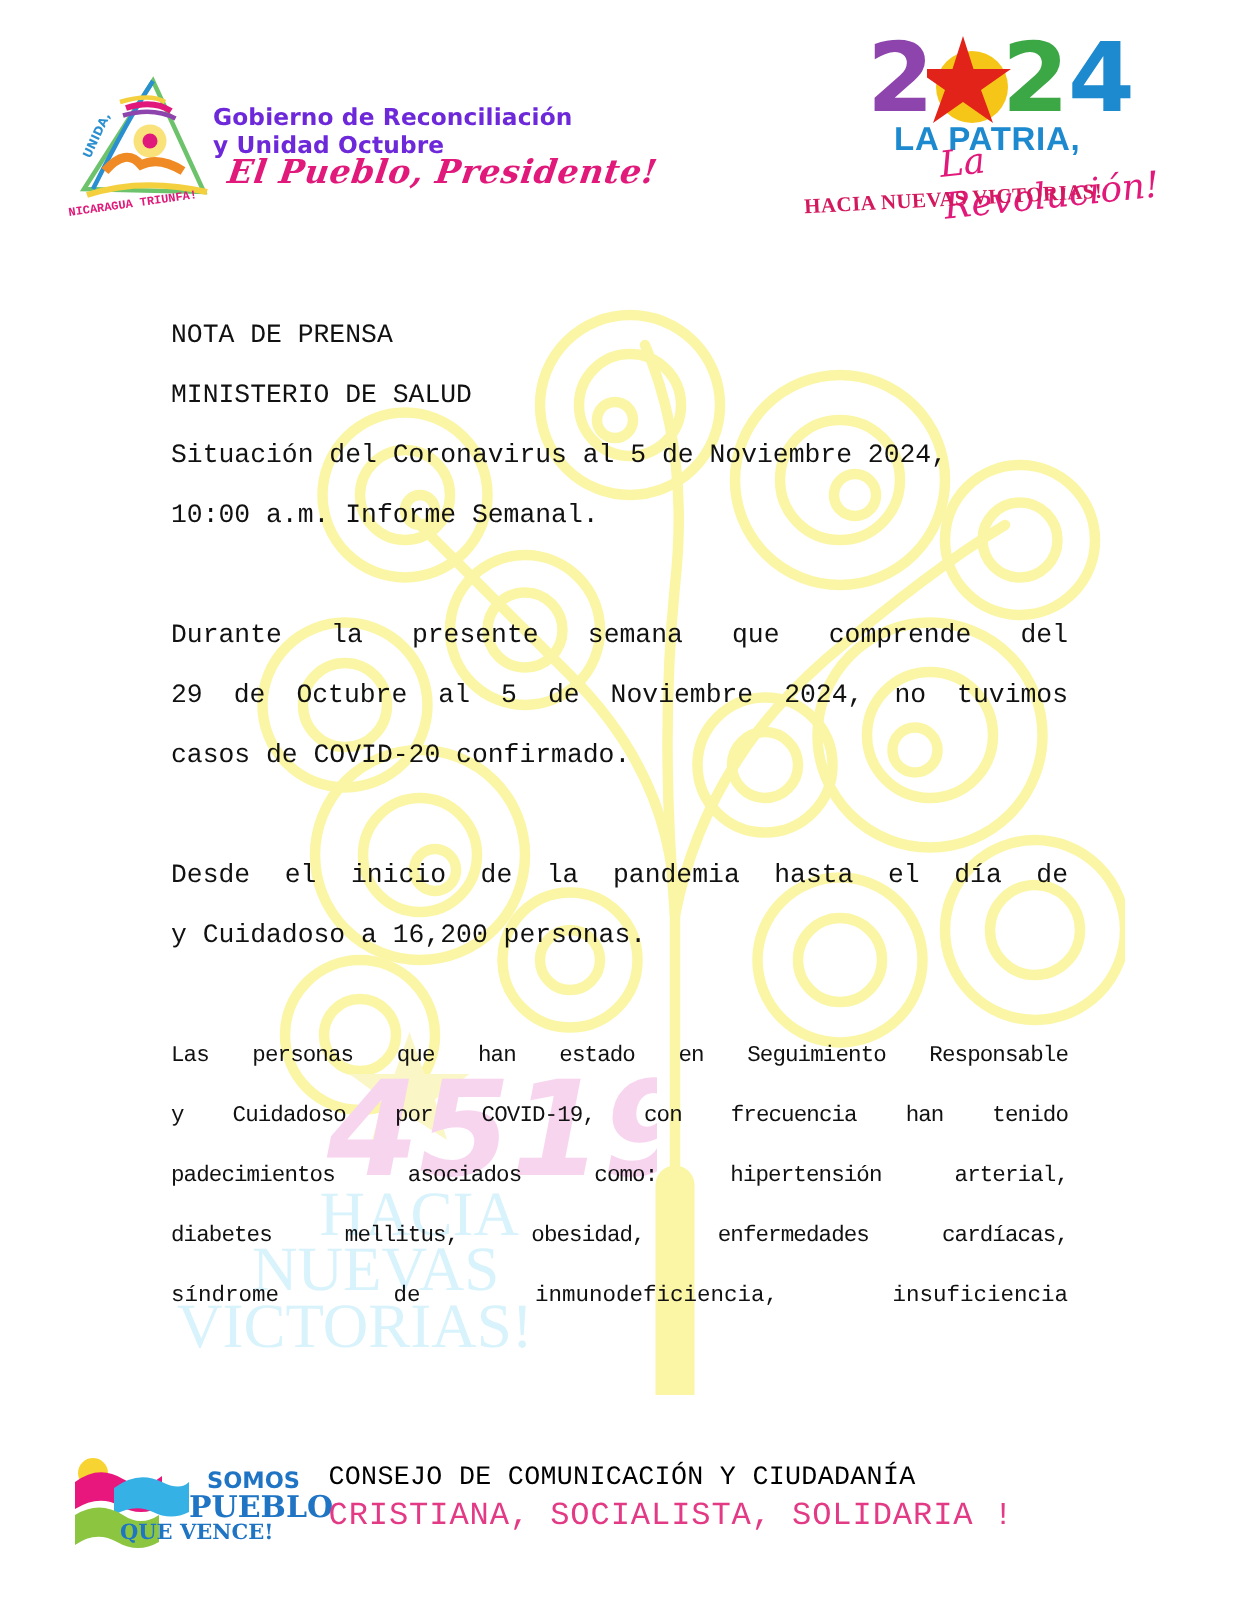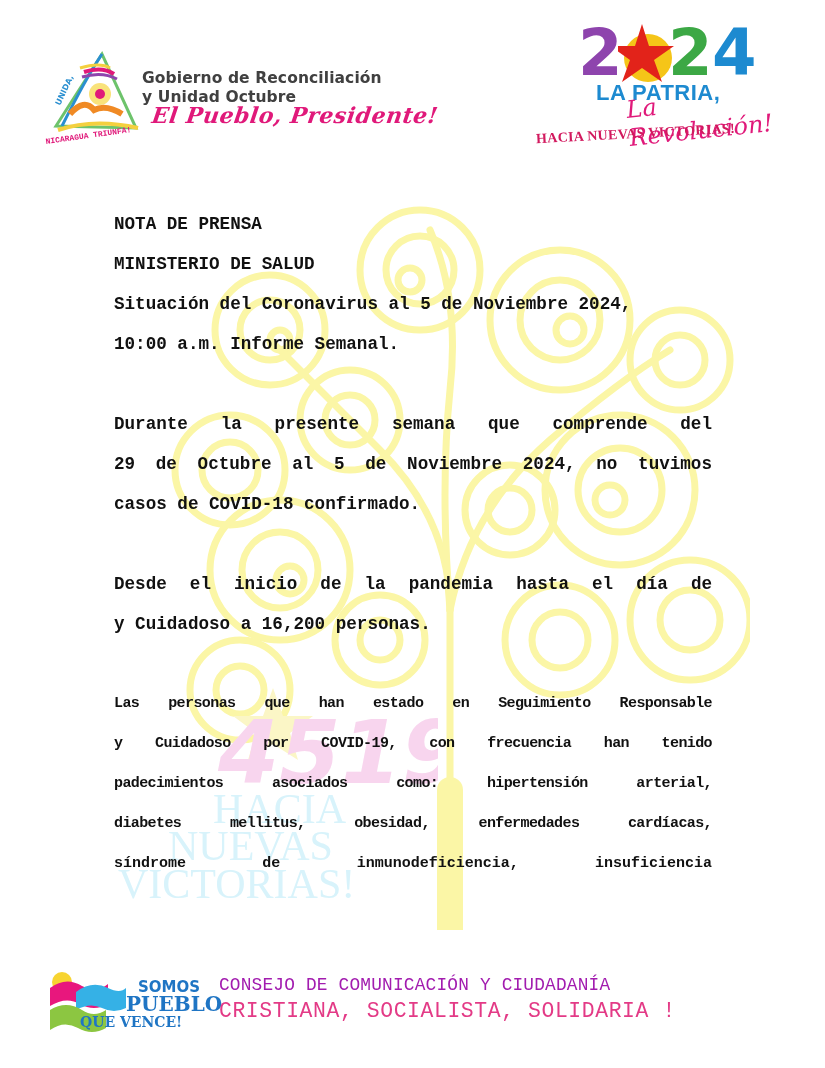--- a/index.html
+++ b/index.html
@@ -5,41 +5,41 @@
   html, body { margin: 0; padding: 0; background: #ffffff; }
   body { width: 825px; height: 1068px; position: relative; overflow: hidden; font-family: "Liberation Mono", monospace; }
 
   
   .watermark-tree { position: absolute; left: 150px; top: 190px; width: 600px; height: 740px; z-index: 0; }
   .watermark-4519 { position: absolute; left: 118px; top: 688px; width: 320px; height: 215px; z-index: 0; }
 
   
   .header-left { position: absolute; left: 40px; top: 44px; width: 400px; height: 100px; z-index: 2; }
   .gov-emblem { position: absolute; left: 4px; top: 4px; width: 100px; height: 96px; }
-  .gov-name { position: absolute; left: 102px; top: 25px; font-family: "DejaVu Sans", sans-serif; font-weight: bold; color: #404040; font-size: 15.5px; line-height: 19px; letter-spacing: 0.1px; }
+  .gov-name { position: absolute; left: 102px; top: 25px; font-family: "DejaVu Sans", sans-serif; font-weight: bold; color: #6d28d9; font-size: 15.5px; line-height: 19px; letter-spacing: 0.1px; }
   .gov-slogan { position: absolute; left: 112px; top: 58px; font-family: "DejaVu Serif", serif; font-style: italic; color: #e0197a; font-size: 22px; font-weight: bold; letter-spacing: 0.5px; transform: skewX(-8deg); }
 
   .header-right { position: absolute; left: 570px; top: 20px; width: 200px; height: 130px; z-index: 2; }
   .year-2024 { position: absolute; left: 8px; top: 2px; height: 62px; width: 190px; }
   .year-digit { position: absolute; top: 0; font-family: "DejaVu Sans", sans-serif; font-weight: bold; font-size: 64px; line-height: 62px; }
   .patria { position: absolute; left: 26px; top: 60px; font-family: Liberation Sans, sans-serif; font-weight: bold; color: #1d8ad0; font-size: 22px; letter-spacing: 0.5px; }
   .revolucion { position: absolute; left: 58px; top: 76px; font-family: "DejaVu Serif", serif; font-style: italic; color: #e0197a; font-size: 24px; transform: rotate(-6deg); transform-origin: left center; }
   .hacia { position: absolute; left: -34px; top: 106px; font-family: "Liberation Serif", serif; font-weight: bold; color: #d2195e; font-size: 14px; letter-spacing: 0.3px; transform: rotate(-3deg); white-space: nowrap; }
 
   
-  .content { position: absolute; left: 114px; top: 210px; width: 598px; z-index: 2; color: #111; font-family: "Liberation Mono", monospace; font-weight: bold; font-size: 17.6px; }
+  .content { position: absolute; left: 114px; top: 210px; width: 598px; z-index: 2; color: #111; font-family: "Liberation Mono", monospace; font-weight: normal; font-size: 17.6px; }
   .line { height: 40px; line-height: 28px; white-space: nowrap; }
   .justify { text-align: justify; text-align-last: justify; white-space: normal; }
   .gap { height: 40px; }
 
   
   .footer-logo { position: absolute; left: 46px; top: 970px; width: 160px; height: 70px; z-index: 2; }
   .somos-text { position: absolute; font-family: "DejaVu Sans", sans-serif; font-weight: bold; color: #1f75c4; }
   .footer-text { position: absolute; left: 219px; top: 973px; z-index: 2; font-family: "Liberation Mono", monospace; }
-  .footer-line1 { color: #a21caf; font-size: 17.8px; line-height: 24px; letter-spacing: 0.2px; }
+  .footer-line1 { color: #000000; font-size: 17.8px; line-height: 24px; letter-spacing: 0.2px; }
   .footer-line2 { color: #e33a86; font-size: 21.4px; line-height: 28px; letter-spacing: 0.6px; }
 </style>
 </head>
 <body>
 
 <svg class="watermark-tree" viewBox="0 0 600 740" fill="none" stroke="#fbf6a6" stroke-width="7" stroke-linecap="round">
   <path d="M300 740 L300 420 Q300 330 230 260 Q160 190 120 150"></path>
   <path d="M300 420 Q320 320 400 250 Q470 190 520 160"></path>
   <path d="M300 420 Q290 300 300 200 Q310 110 280 40"></path>
   <circle cx="120" cy="140" r="55"></circle>
@@ -124,21 +124,21 @@
   <div>
     <div class="line">NOTA DE PRENSA</div>
     <div class="line">MINISTERIO DE SALUD</div>
     <div class="line">Situación del Coronavirus al 5 de Noviembre 2024,</div>
     <div class="line">10:00 a.m. Informe Semanal.</div>
   </div>
   <div class="gap"></div>
   <div>
     <div class="line justify">Durante la presente semana que comprende del</div>
     <div class="line justify">29 de Octubre al 5 de Noviembre 2024, no tuvimos</div>
-    <div class="line">casos de COVID-18 confirmado.</div>
+    <div class="line">casos de COVID-20 confirmado.</div>
   </div>
   <div class="gap"></div>
   <div>
     <div class="line justify">Desde el inicio de la pandemia hasta el día de</div>
     <div class="line">y Cuidadoso a 16,200 personas.</div>
   </div>
   <div class="gap"></div>
   <div style="font-size:15px; letter-spacing:-0.6px;">
     <div class="line justify">Las personas que han estado en Seguimiento Responsable</div>
     <div class="line justify">y Cuidadoso por COVID-19, con frecuencia han tenido</div>

